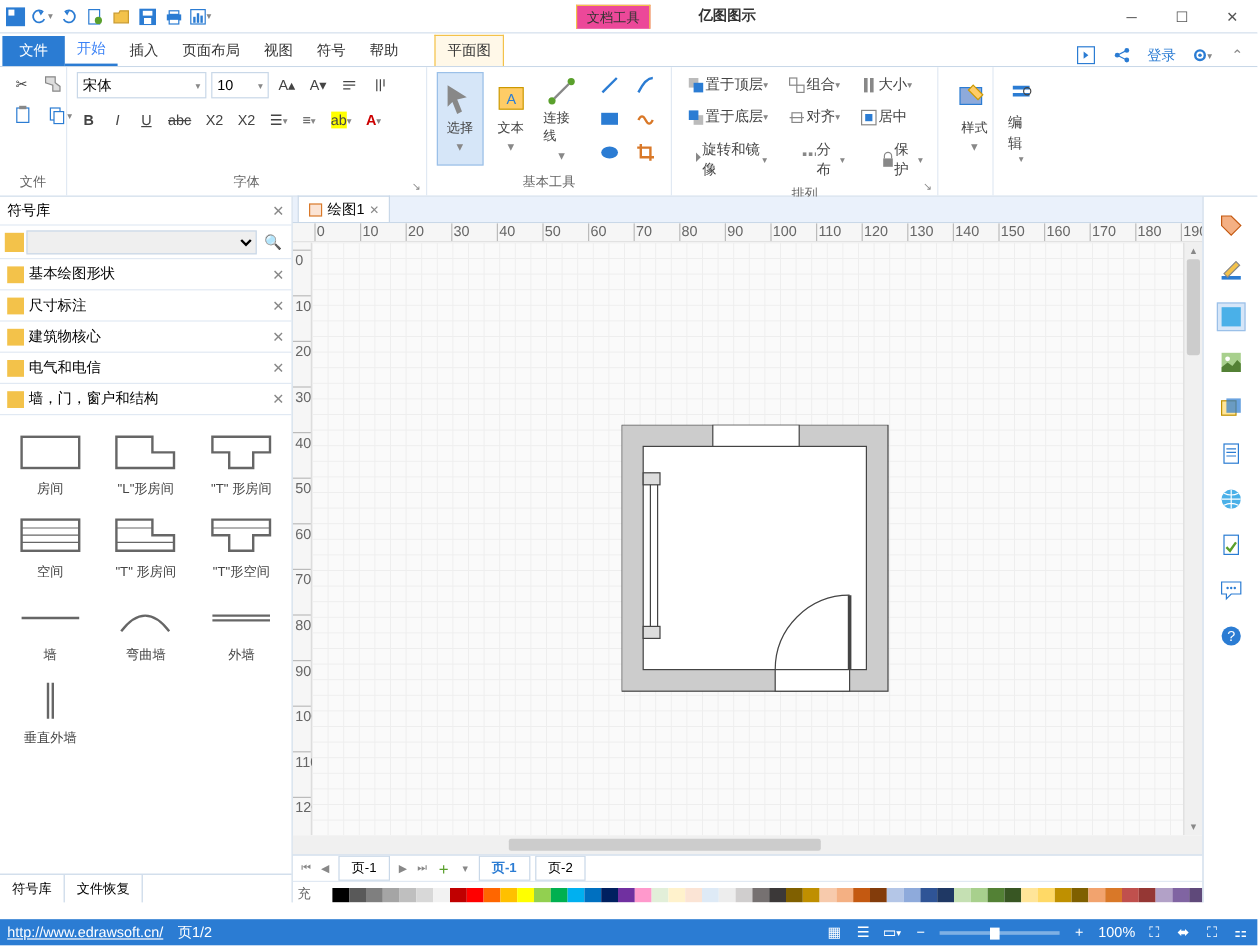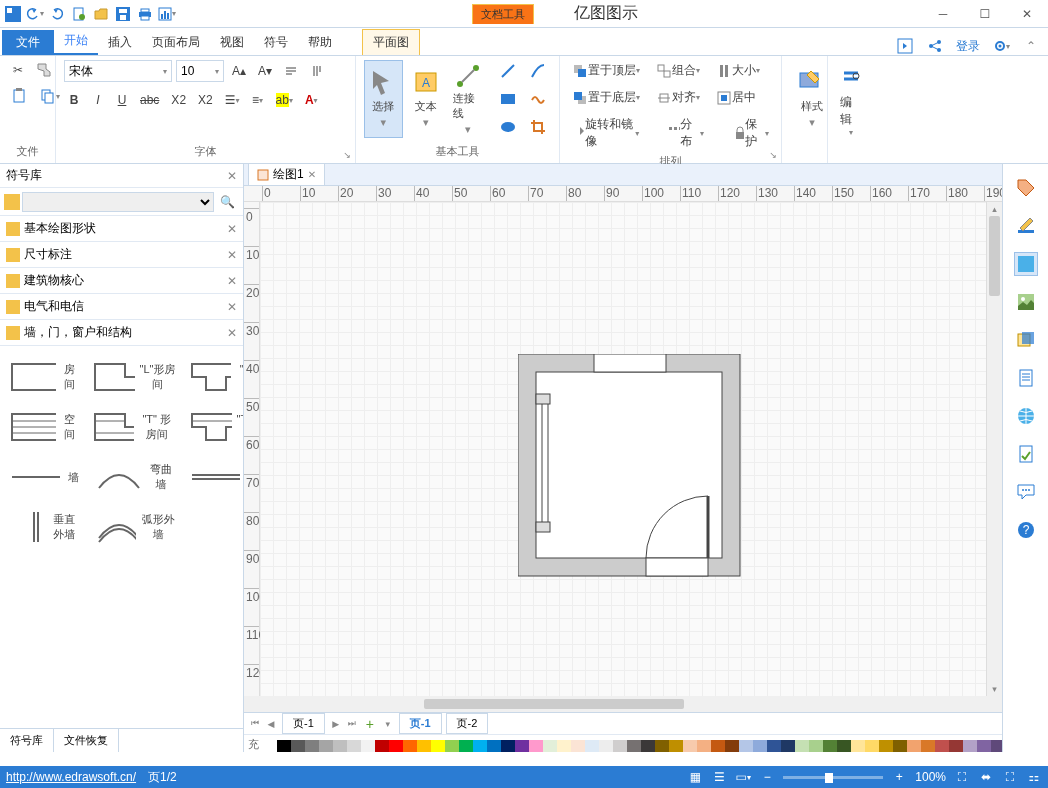--- a/index.html
+++ b/index.html
@@ -3,22 +3,22 @@
 <meta charset="utf-8">
 <style>
 * { margin:0; padding:0; box-sizing:border-box; font-family:"Microsoft YaHei",Arial,sans-serif; font-size:12px; }
 body { background:#fff; width:1048px; height:788px; overflow:hidden; position:relative; }
 
 
 .titlebar { height:28px; background:#fff; border-bottom:1px solid #c9d8e8; display:flex; align-items:center; padding:0 4px; }
 .qat { display:flex; gap:4px; align-items:center; }
 .qat-btn { width:18px; height:18px; display:flex; align-items:center; justify-content:center; cursor:pointer; }
 .title-center { flex:1; display:flex; align-items:center; justify-content:center; gap:40px; }
-.title-tab { border:1px solid #f3c24a; border-bottom:none; padding:2px 8px; background:#f97316; font-size:11px; color:#333; }
-.app-name { font-size:16px; color:#333; }
+.title-tab { border:1px solid #f3c24a; border-bottom:none; padding:2px 8px; background:#ec4899; font-size:11px; color:#333; }
+.app-name { font-size:12px; color:#333;font-weight:bold; }
 .window-controls { display:flex; gap:24px; padding-right:8px; }
 .win-btn { width:18px; height:18px; display:flex; align-items:center; justify-content:center; cursor:pointer; color:#555; }
 
 
 .tabrow { height:28px; background:#fff; display:flex; align-items:flex-end; padding-left:2px; border-bottom:1px solid #c9d8e8; }
 .file-tab { background:#2b7cd3; color:#fff; padding:4px 14px; font-size:12px; cursor:pointer; }
 .menu-tab { padding:4px 10px; color:#333; cursor:pointer; font-size:12px; }
 .menu-tab.active { color:#3b82f6; border-bottom:2px solid #2b7cd3; }
 .menu-tab.plan { border:1px solid #f3c24a; border-bottom:none; background:#fff8e8; margin-left:20px; }
 .tabrow-right { margin-left:auto; display:flex; align-items:center; gap:12px; padding-right:8px; }
@@ -45,21 +45,21 @@
 
 .leftpanel { position:absolute; left:0; top:164px; width:244px; bottom:36px; border-right:1px solid #c9d8e8; background:#fff; display:flex; flex-direction:column; }
 .lp-header { height:24px; display:flex; align-items:center; justify-content:space-between; padding:0 6px; border-bottom:1px solid #e1e9f3; }
 .lp-search { height:28px; display:flex; align-items:center; padding:2px 4px; gap:2px; border-bottom:1px solid #e1e9f3; }
 .lp-search-select { flex:1; height:20px; border:1px solid #c9d8e8; }
 .lp-cat { height:26px; display:flex; align-items:center; justify-content:space-between; padding:0 6px; border-bottom:1px solid #e1e9f3; cursor:pointer; }
 .lp-cat-icon { width:14px; height:14px; background:#f3c24a; margin-right:4px; }
 .lp-cat-left { display:flex; align-items:center; }
 .lp-shapes { flex:1; overflow-y:auto; padding:8px 4px; }
 .lp-shapes-grid { display:grid; grid-template-columns:repeat(3,1fr); gap:4px; }
-.shape-item { display:flex; flex-direction:row; align-items:center; gap:4px; padding:4px; cursor:pointer; }
+.shape-item { display:flex; flex-direction:column; align-items:center; gap:4px; padding:4px; cursor:pointer; }
 .shape-thumb { width:56px; height:38px; display:flex; align-items:center; justify-content:center; }
 .shape-thumb svg { max-width:100%; max-height:100%; }
 .shape-label { font-size:11px; color:#444; text-align:center; }
 .lp-footer { height:24px; display:flex; border-top:1px solid #c9d8e8; }
 .lp-foot-tab { padding:4px 10px; border-right:1px solid #c9d8e8; cursor:pointer; font-size:11px; }
 
 
 .canvas-area { position:absolute; left:244px; top:164px; right:46px; bottom:36px; background:#fff; display:flex; flex-direction:column; }
 .doc-tabs { height:22px; display:flex; align-items:flex-end; padding-left:4px; border-bottom:1px solid #c9d8e8; background:#eaf1fb; }
 .doc-tab { display:flex; align-items:center; gap:4px; padding:2px 8px; background:#fff; border:1px solid #c9d8e8; border-bottom:none; cursor:pointer; font-size:11px; }
@@ -614,29 +614,20 @@
           <div class="shape-label">外墙</div>
         </div>
         <div class="shape-item">
           <div class="shape-thumb">
             <svg width="56" height="38">
               <line x1="26" y1="4" x2="26" y2="34" stroke="#666" stroke-width="2"></line>
               <line x1="30" y1="4" x2="30" y2="34" stroke="#666" stroke-width="2"></line>
             </svg>
           </div>
           <div class="shape-label">垂直外墙</div>
-        </div>
-        <div class="shape-item">
-          <div class="shape-thumb">
-            <svg width="56" height="38">
-              <path d="M8 30 Q28 4 48 30" fill="none" stroke="#666" stroke-width="2"></path>
-              <path d="M8 34 Q28 8 48 34" fill="none" stroke="#666" stroke-width="2"></path>
-            </svg>
-          </div>
-          <div class="shape-label">弧形外墙</div>
         </div>
       </div>
   </div>
   <div class="lp-footer">
     <div class="lp-foot-tab">符号库</div>
     <div class="lp-foot-tab">文件恢复</div>
   </div>
 </div>
 
 <div class="canvas-area">

